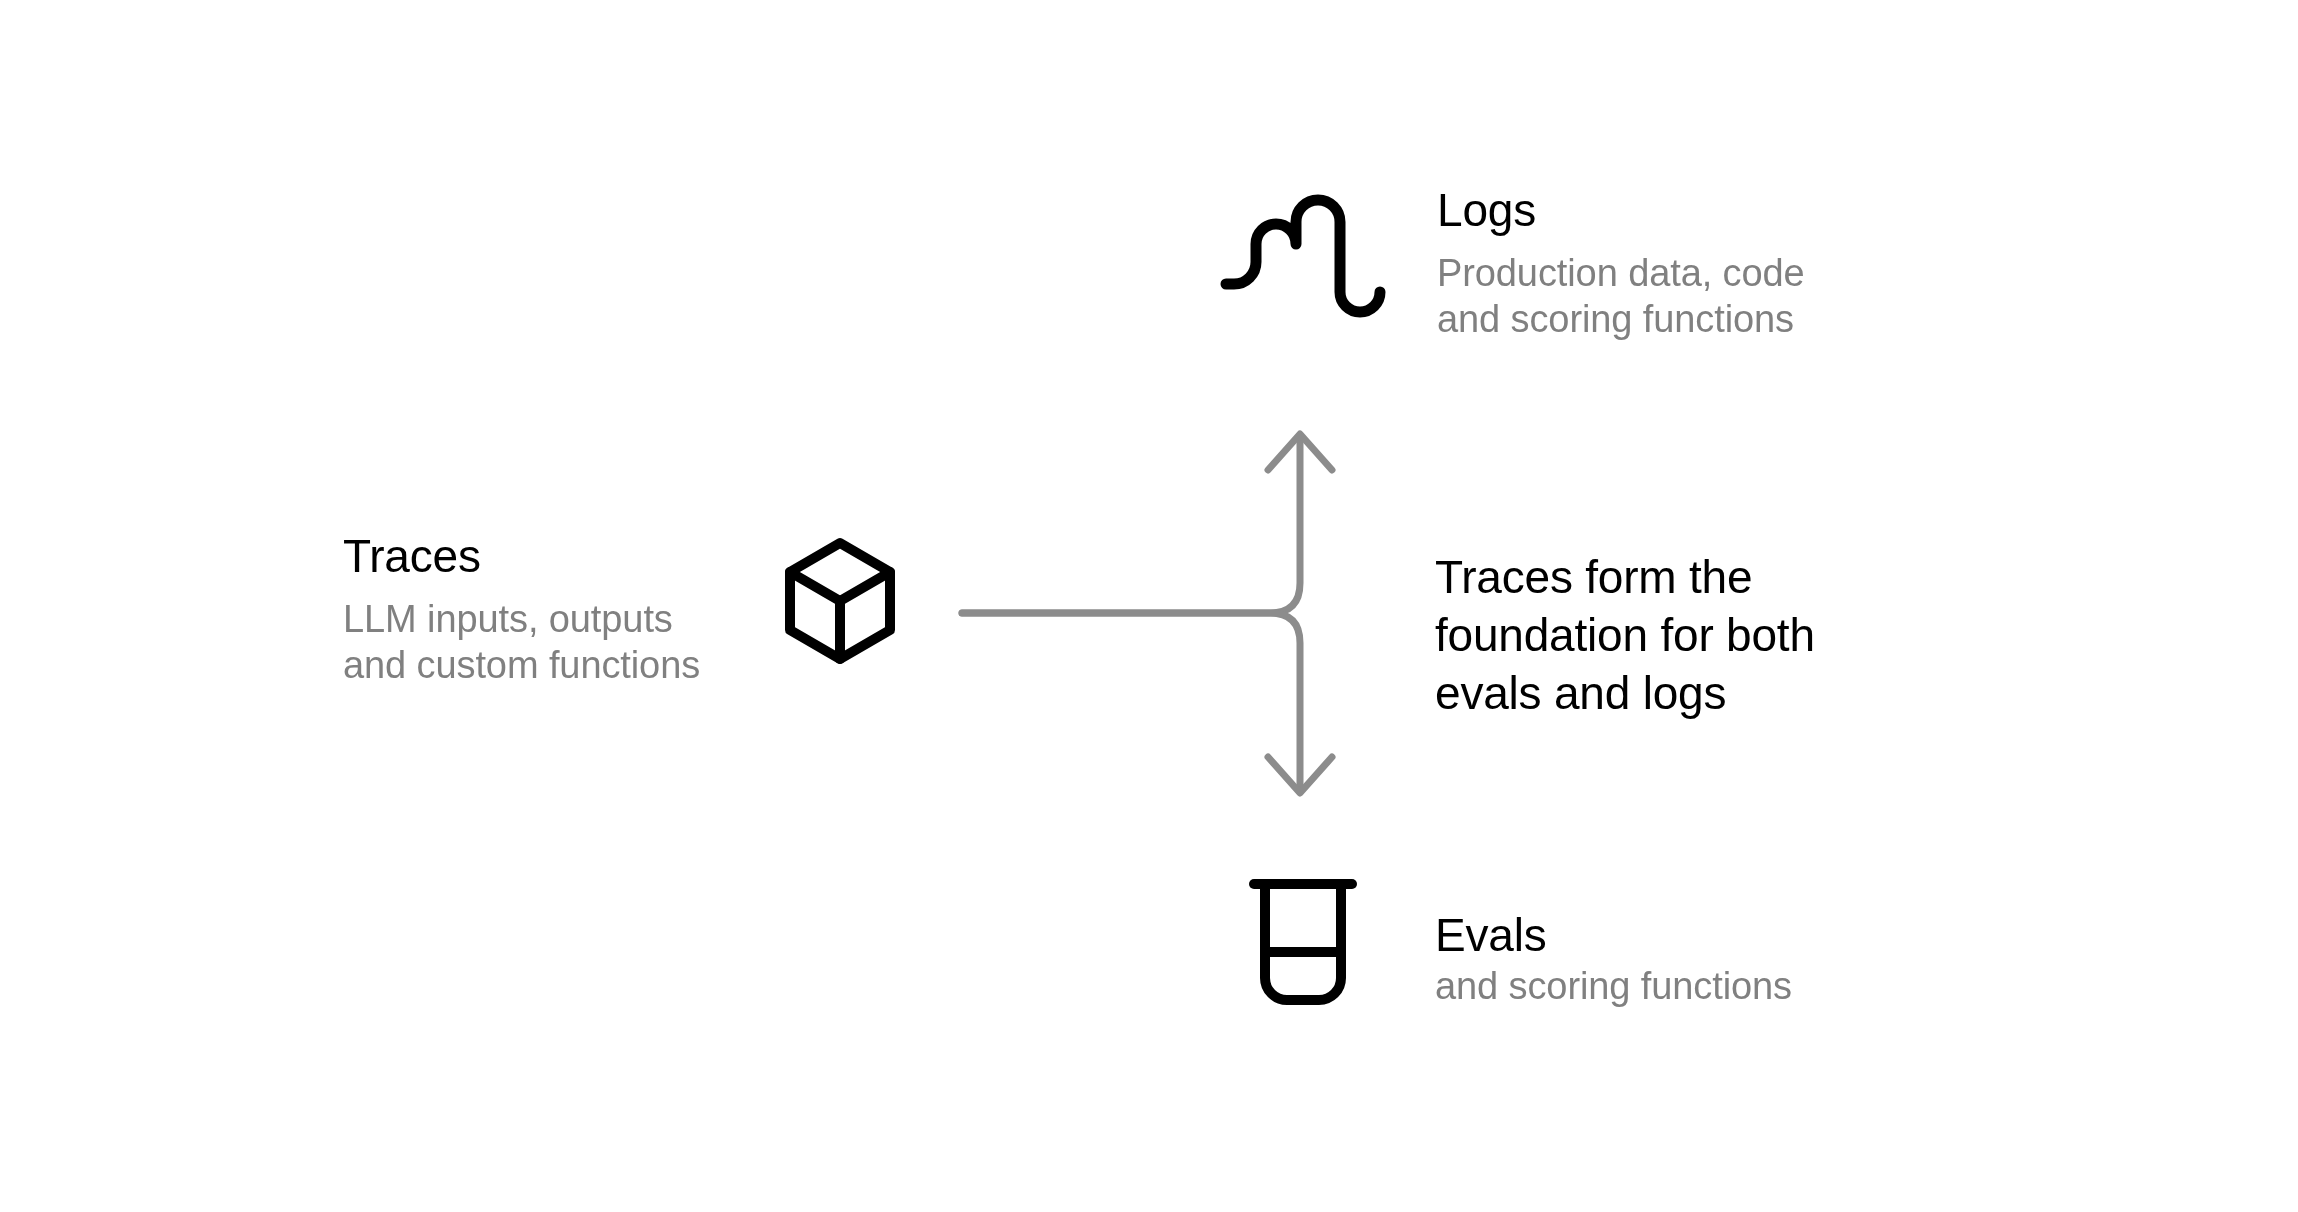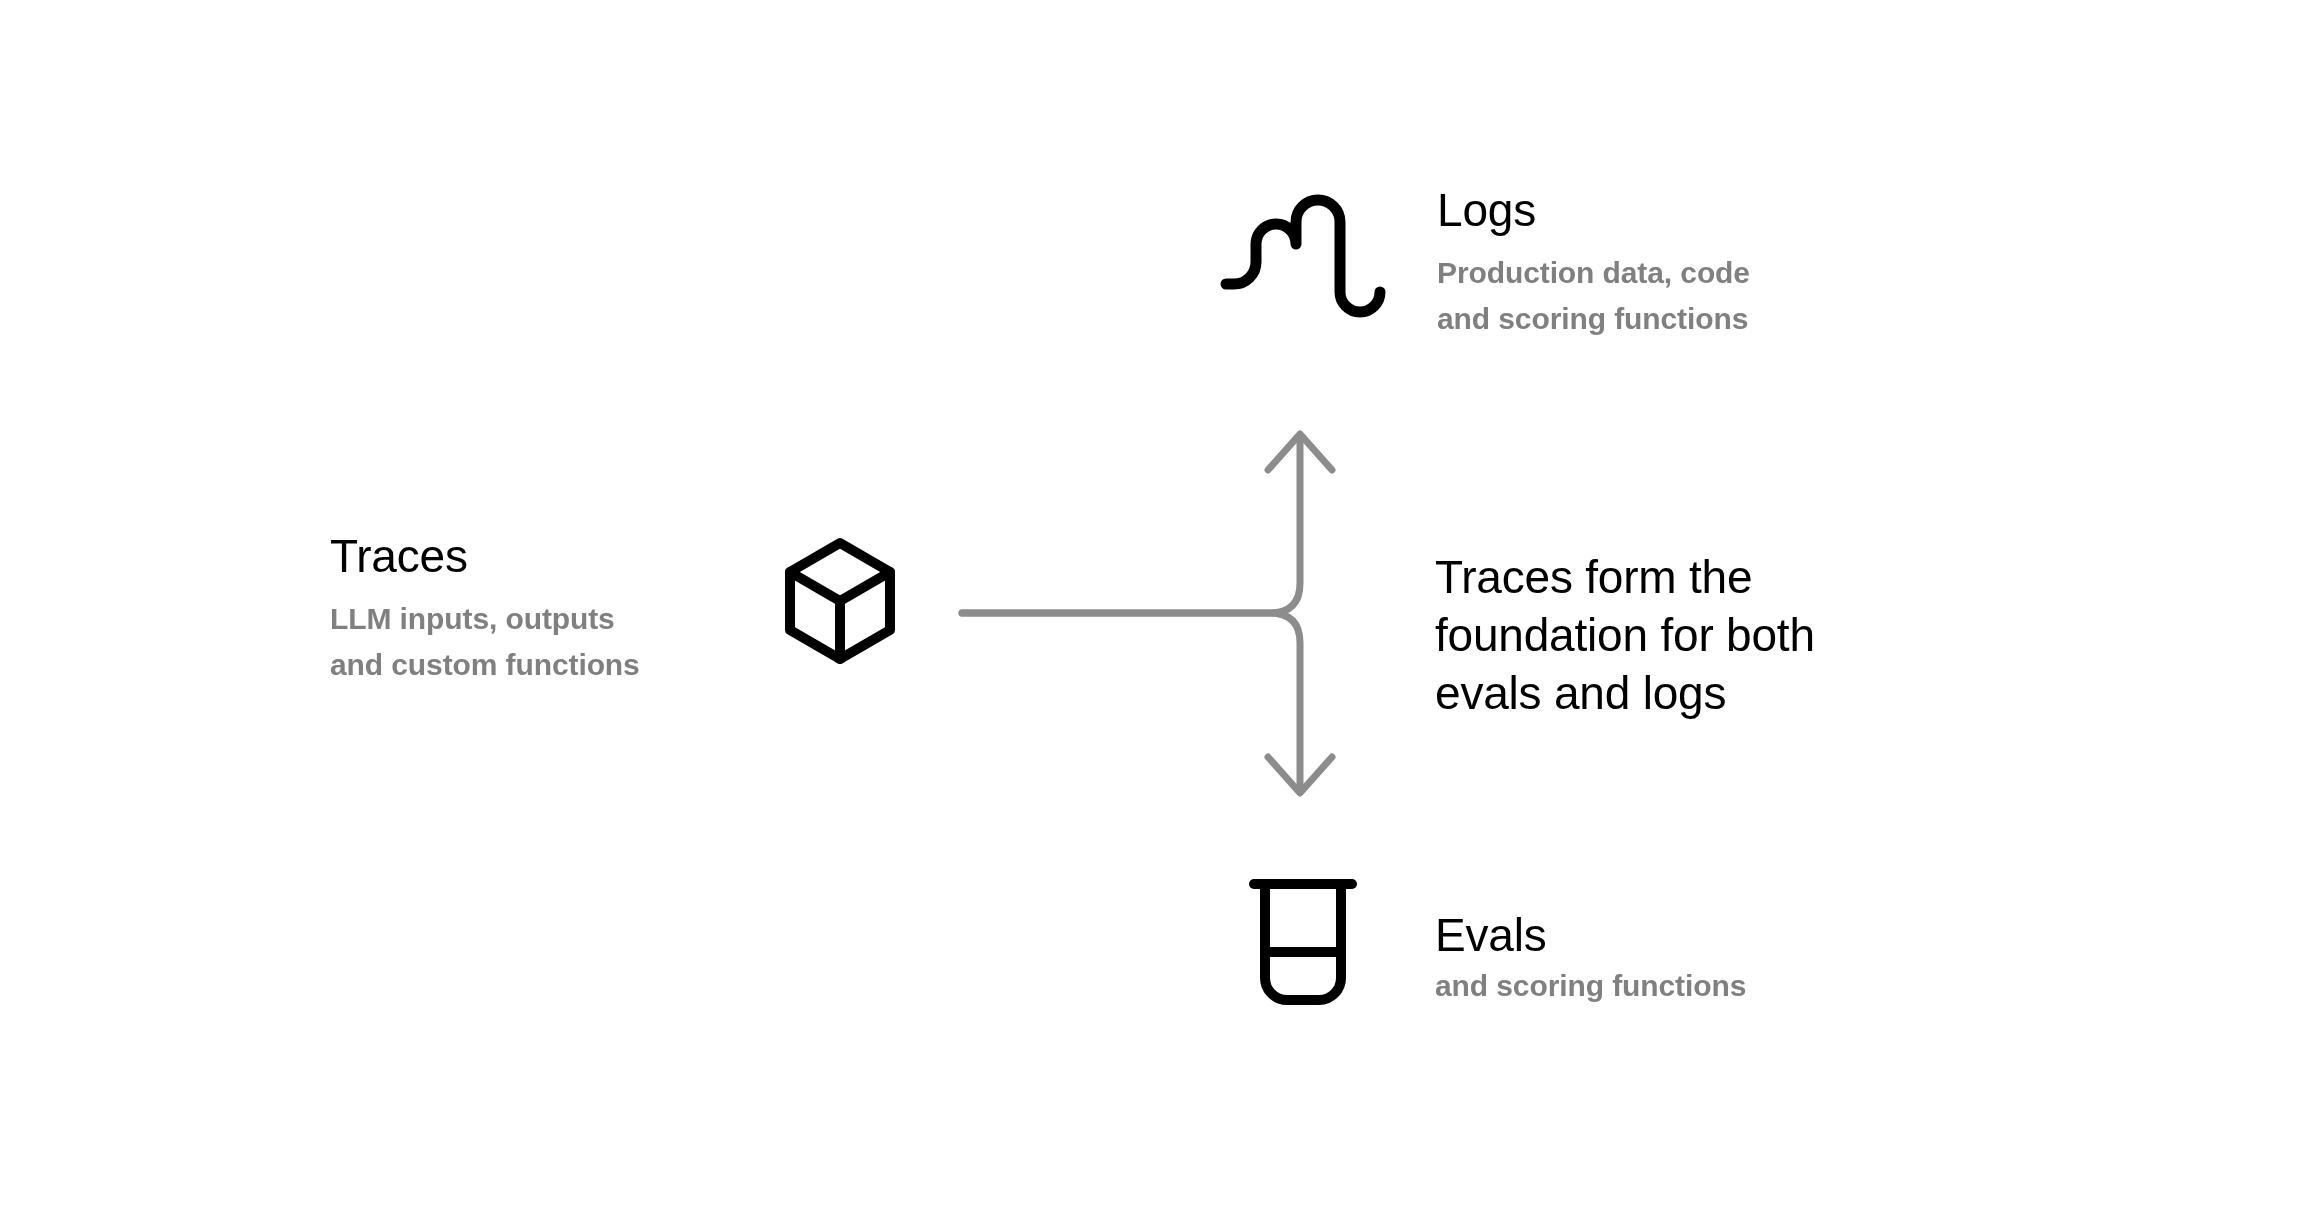--- a/index.html
+++ b/index.html
@@ -27,24 +27,24 @@
   }
   .block-title {
     font-size: 46px;
     line-height: 56px;
     color: #000000;
     font-weight: 400;
     letter-spacing: -0.2px;
     white-space: nowrap;
   }
   .block-sub {
-    font-size: 30px;
+    font-size: 38px;
     line-height: 46px;
     color: #808080;
-    font-weight: 700;
+    font-weight: 400;
     letter-spacing: -0.1px;
     white-space: nowrap;
   }
   .block-sub-gap {
     margin-top: 12px;
   }
 
   .statement {
     position: absolute;
     font-size: 46px;
@@ -71,21 +71,21 @@
     top: 0;
     width: 2298px;
     height: 1212px;
     pointer-events: none;
   }
 
   
   #logs-block      { left: 1437px; top: 182px; }
   #logs-icon       { left: 1236px; top: 196px; }
 
-  #traces-block    { left: 330px;  top: 528px; }
+  #traces-block    { left: 343px;  top: 528px; }
   #traces-icon     { left: 776px;  top: 536px; }
 
   #statement-text  { left: 1435px; top: 548px; }
 
   #evals-block     { left: 1435px; top: 907px; }
   #evals-icon      { left: 1248px; top: 874px; }
 </style>
 </head>
 <body>
 

